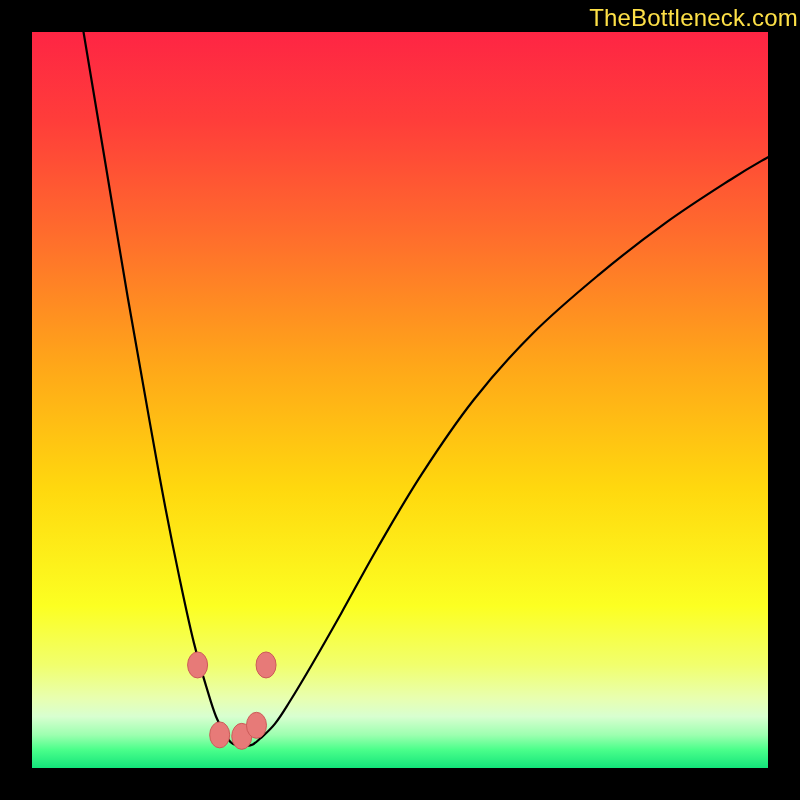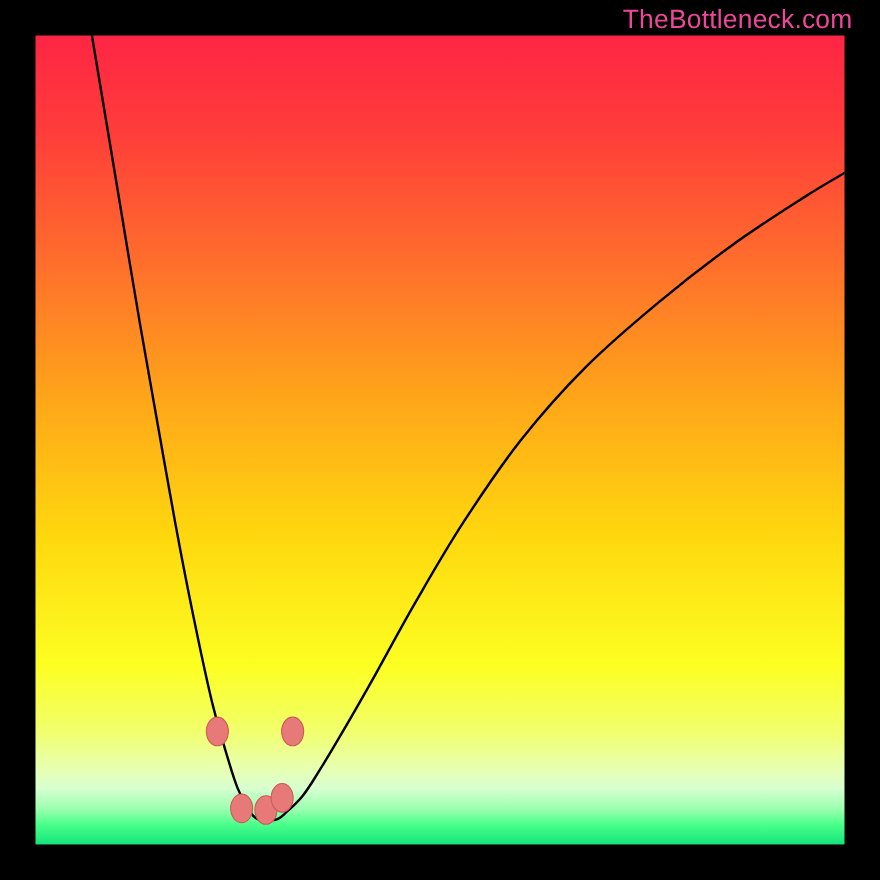--- a/index.html
+++ b/index.html
@@ -33,22 +33,22 @@
   }
   svg.overlay {
     position: absolute;
     left: 0; top: 0;
     width: 736px;
     height: 736px;
   }
   .watermark {
     position: absolute;
     top: 4px;
-    right: 25px;
-    color: #ec4899;
+    right: 2px;
+    color: #fde047;
     font-size: 24px;
     font-weight: 500;
     letter-spacing: 0.2px;
     user-select: none;
   }
 </style>
 </head>
 <body>
 
 <div class="frame">

